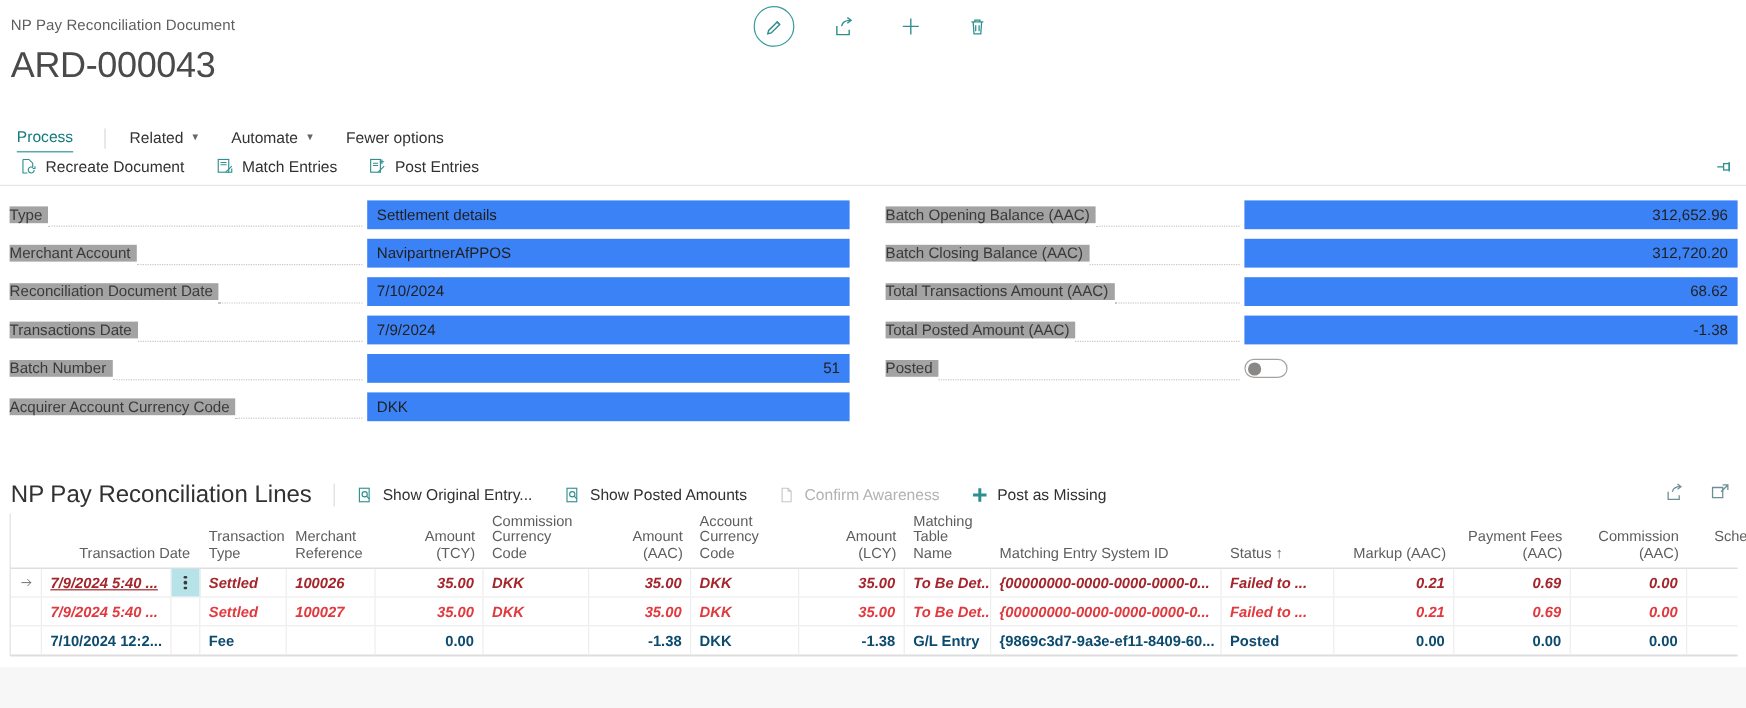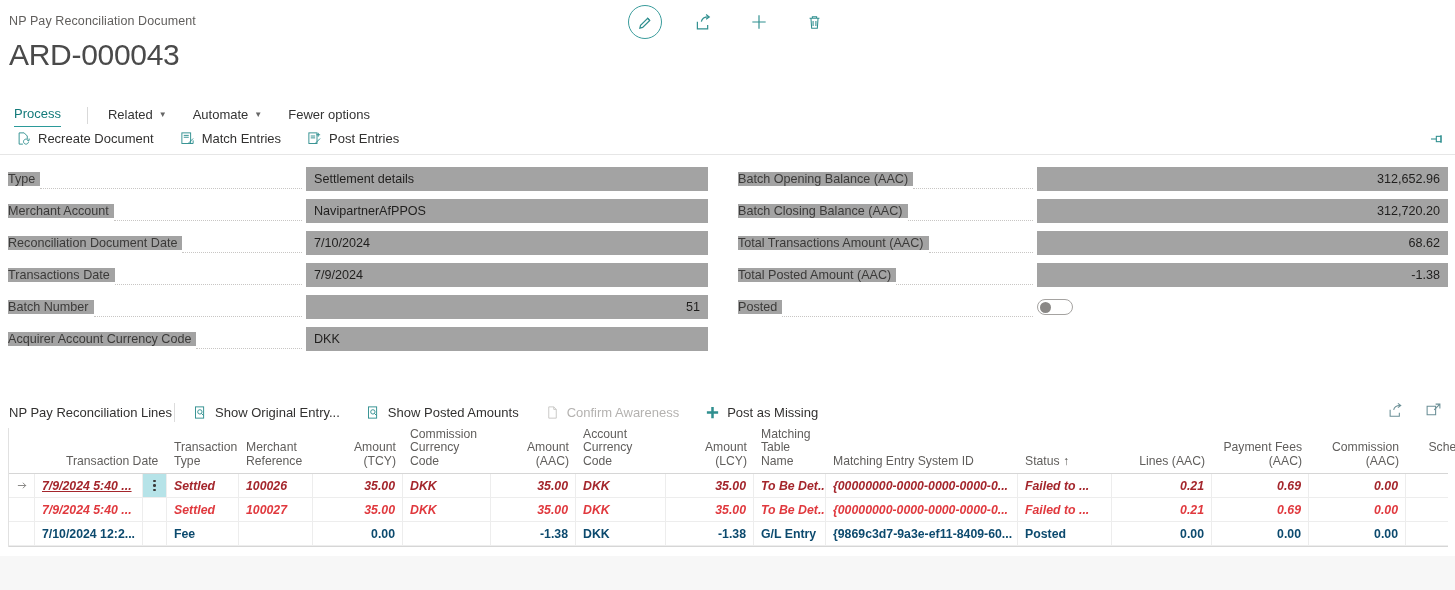--- a/index.html
+++ b/index.html
@@ -88,40 +88,40 @@
   .flabel {
     font-size: 12.6px; color: #3b3a39; white-space: nowrap; flex: none;
     padding-right: 5px; background: #a3a3a3; z-index: 2; position: relative;
   }
   .fdots {
     flex: 1 1 auto; height: 12px; min-width: 6px;
     border-bottom: 1.6px dotted #c8c6c4;
     margin: 0 4px 3px 0; position: relative; top: 5px;
   }
   .fvalue {
-    flex: none; width: 400px; height: 24px; background: #a3a3a3;
+    flex: none; width: 400px; height: 24px; background: #3b82f6;
     display: flex; align-items: center; padding: 0 8px;
     font-size: 12.6px; color: #201f1e; cursor: text;
   }
   .fcol-l .fvalue { width: 402px; }
   .fcol-r .fvalue { width: 411px; }
   .fvalue.num { justify-content: flex-end; }
   .toggle {
     width: 36px; height: 16px; border-radius: 9px;
     border: 1px solid #a5a3a1; background: #fff;
     display: flex; align-items: center; padding: 0 2px; cursor: pointer;
   }
   .toggle .knob { width: 11px; height: 11px; border-radius: 50%; background: #8a8886; }
 
   
   .lines-hdr {
     position: absolute; left: 0; top: 396px; width: 1455px; height: 32px;
     display: flex; align-items: center; padding-left: 9px;
   }
-  .lines-title { font-size: 13px; color: #323130; margin-right: 2px; }
+  .lines-title { font-size: 20px; color: #323130; margin-right: 18px; }
   .lines-sep { width: 1px; height: 19px; background: #dcdcdc; margin-right: 18px; }
   .lines-right { position: absolute; right: 13px; top: 6px; display: flex; gap: 20px; }
 
   
   .grid {
     position: absolute; left: 8px; top: 428px;
     width: 1440px; border-left: 1px solid #e1e1e1;
     font-size: 12.3px;
   }
   .grid-head { display: flex; height: 46px; border-bottom: 1px solid #d6d6d6; }
@@ -390,21 +390,21 @@
       <div class="gh" style="width: 72px;">Transaction Type</div>
       <div class="gh" style="width: 74px;">Merchant Reference</div>
       <div class="gh r" style="width: 90px;">Amount (TCY)</div>
       <div class="gh" style="width: 88px;">Commission Currency Code</div>
       <div class="gh r" style="width: 85px;">Amount (AAC)</div>
       <div class="gh" style="width: 90px;">Acquirer Account Currency Code</div>
       <div class="gh r" style="width: 88px;">Amount (LCY)</div>
       <div class="gh" style="width: 72px;">Matching Table Name</div>
       <div class="gh" style="width: 192px;">Matching Entry System ID</div>
       <div class="gh" style="width: 94px;">Status ↑</div>
-      <div class="gh r" style="width: 100px;">Lines (AAC)</div>
+      <div class="gh r" style="width: 100px;">Markup (AAC)</div>
       <div class="gh r" style="width: 97px;">Payment Fees (AAC)</div>
       <div class="gh r" style="width: 97px;">Commission (AAC)</div>
       <div class="gh r" style="width: 85px;">Scheme F (A</div>
     </div>
   <div id="grid-body">
       <div class="grow">
         <div class="arrowcell">
           <svg width="14" height="11" viewBox="0 0 24 24" fill="none" stroke="#605e5c" stroke-width="1.6">
             <path d="M3 12h17M14 6l6 6-6 6"></path>
           </svg>

